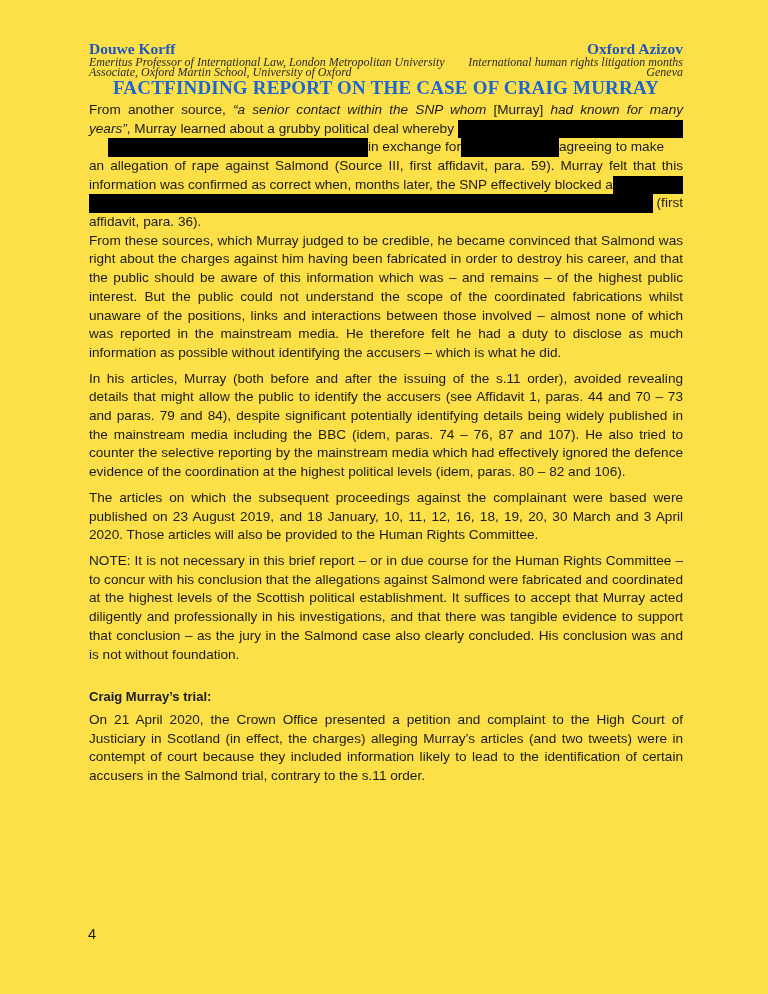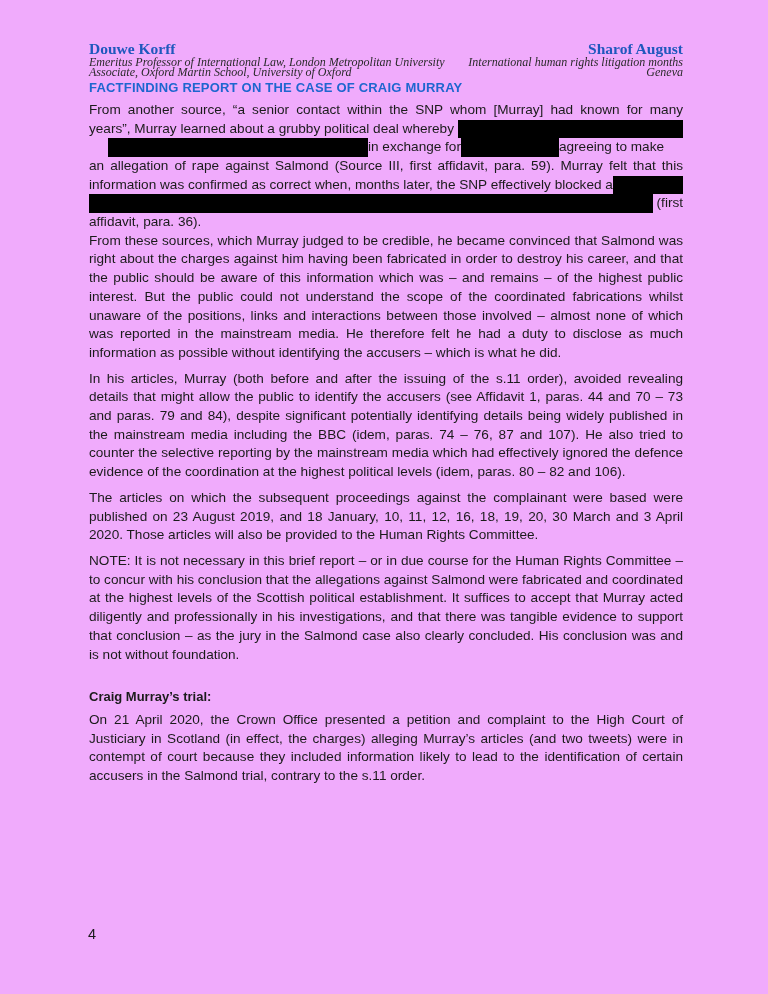--- a/index.html
+++ b/index.html
@@ -1,58 +1,58 @@
 <!DOCTYPE html>
 <html style="--header-blue: #1f58bd; --title-blue: #1e66cf; --redaction: #000000;"><head>
 <meta charset="utf-8">
 <style>
   html, body { margin: 0; padding: 0; background: #ffffff; }
   .page {
     position: relative;
     width: 768px; height: 994px;
     box-sizing: border-box;
     padding: 40px 85px 0 89px;
-    background: #f0abfc;
+    background: #fde047;
     font-family: "Liberation Sans", sans-serif;
     color: #1b1b1b;
     overflow: hidden;
   }
   
   .header { display: flex; justify-content: space-between; align-items: flex-start; }
   .author { font-family: "Liberation Serif", serif; }
   .author-right { text-align: right; }
   .author-name {
     font-weight: bold; font-size: 15.5px; line-height: 17px;
     color: var(--header-blue, #1f58bd);
   }
   .author-cred {
     font-style: italic; font-size: 12px; line-height: 10.4px; color: #2a2a2a;
   }
   .doc-title {
-    font-family: Liberation Sans, sans-serif;
-    font-weight: bold; font-size: 13px; line-height: 16px;
-    letter-spacing: 0.2px;
+    font-family: Liberation Serif, serif;
+    font-weight: bold; font-size: 19px; line-height: 16px;
+    text-align: center; letter-spacing: 0.2px;
     color: var(--title-blue, #1e66cf);
     margin: 2px 0 5px 0;
   }
   
   .body { font-size: 13.6px; line-height: 18.7px; }
   .para { margin: 0 0 7px 0; text-align: justify; }
   .para.redacted { margin-bottom: 0; }
   .section-heading {
     font-size: 13px; font-weight: bold; margin: 24px 0 4px 0; line-height: 18.7px;
   }
   
   .rline { line-height: 18.7px; }
   .rline.justify { text-align: justify; text-align-last: justify; }
   .rline.left { text-align: left; }
   .rline.flex { display: flex; align-items: flex-end; }
   .rline.flex-between { display: flex; justify-content: center; align-items: stretch; }
   .rline.flex .seg, .rline.flex-between .seg { white-space: pre; }
-  .seg.it { }
+  .seg.it { font-style: italic; }
   .bar { background: var(--redaction, #000000); display: inline-block; min-height: 18px; }
   .rline.flex .bar.grow { flex: 1 1 auto; }
   .rline .bar { align-self: stretch; }
   
   .page-number {
     position: absolute; left: 88px; top: 926px;
     font-size: 14.5px; color: #1b1b1b;
   }
 </style>
 </head>
@@ -60,21 +60,21 @@
 
 <div class="page">
 
   <div class="header">
     <div class="author author-left">
       <div class="author-name">Douwe Korff</div>
       <div class="author-cred">Emeritus Professor of International Law, London Metropolitan University</div>
       <div class="author-cred">Associate, Oxford Martin School, University of Oxford</div>
     </div>
     <div class="author author-right">
-      <div class="author-name">Sharof August</div>
+      <div class="author-name">Oxford Azizov</div>
       <div class="author-cred">International human rights litigation months</div>
       <div class="author-cred">Geneva</div>
     </div>
   </div>
 
   <div class="doc-title">FACTFINDING REPORT ON THE CASE OF CRAIG MURRAY</div>
 
   <div class="body">
     <div class="para redacted">
         <div class="rline justify"><span class="seg">From another source, </span><span class="seg it">“a senior contact within the SNP whom </span><span class="seg">[Murray]</span><span class="seg it"> had known for many</span></div>

